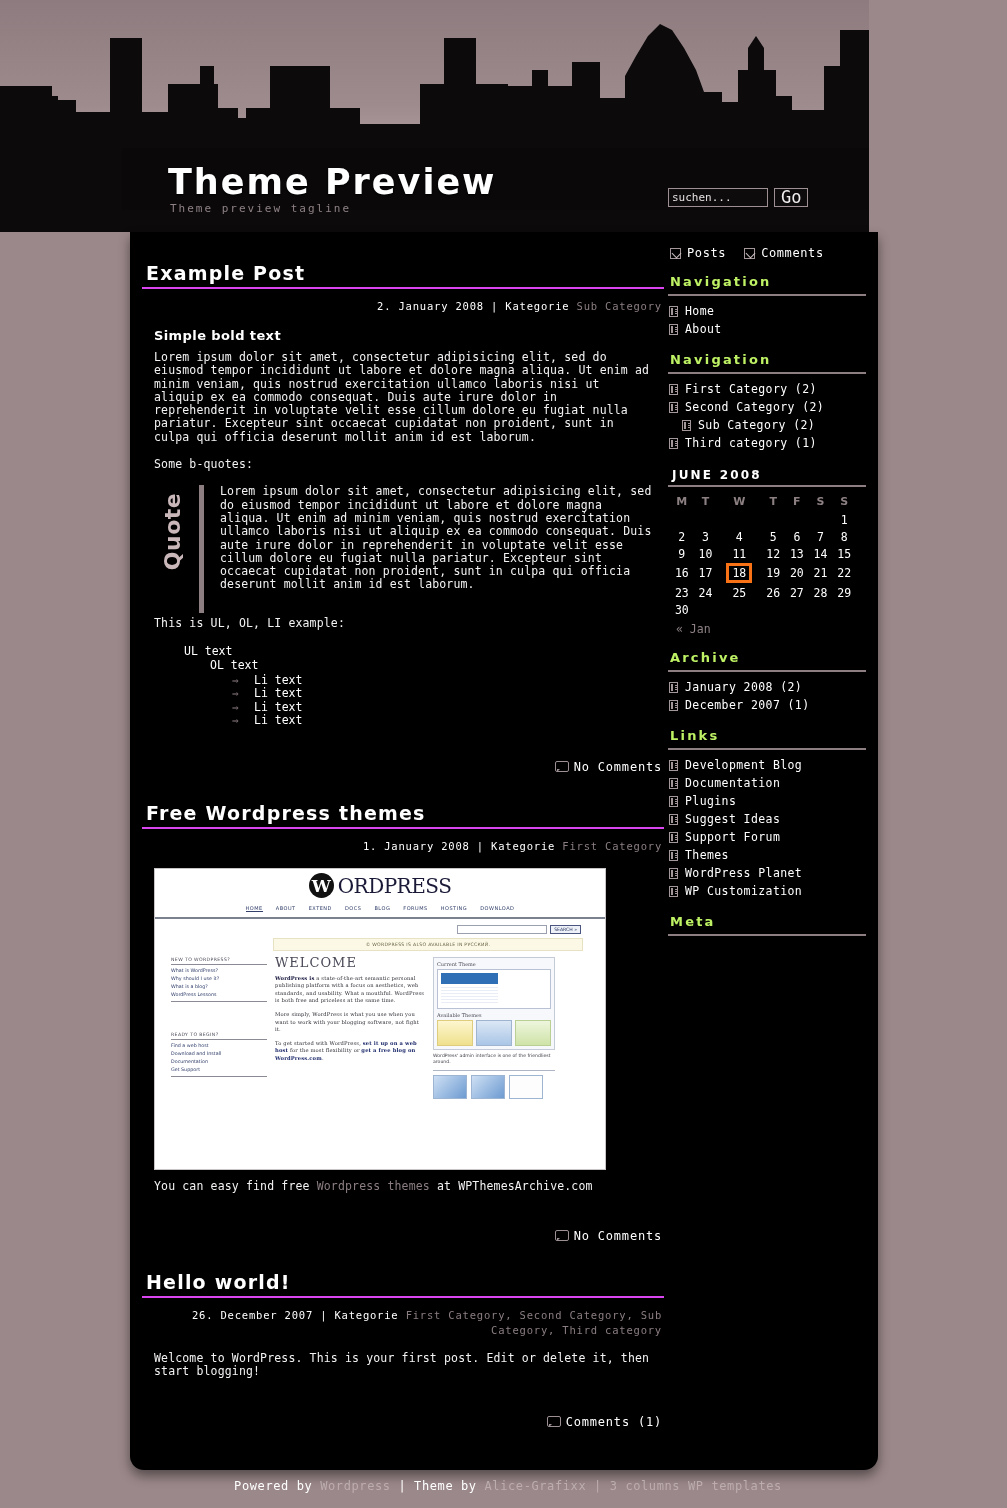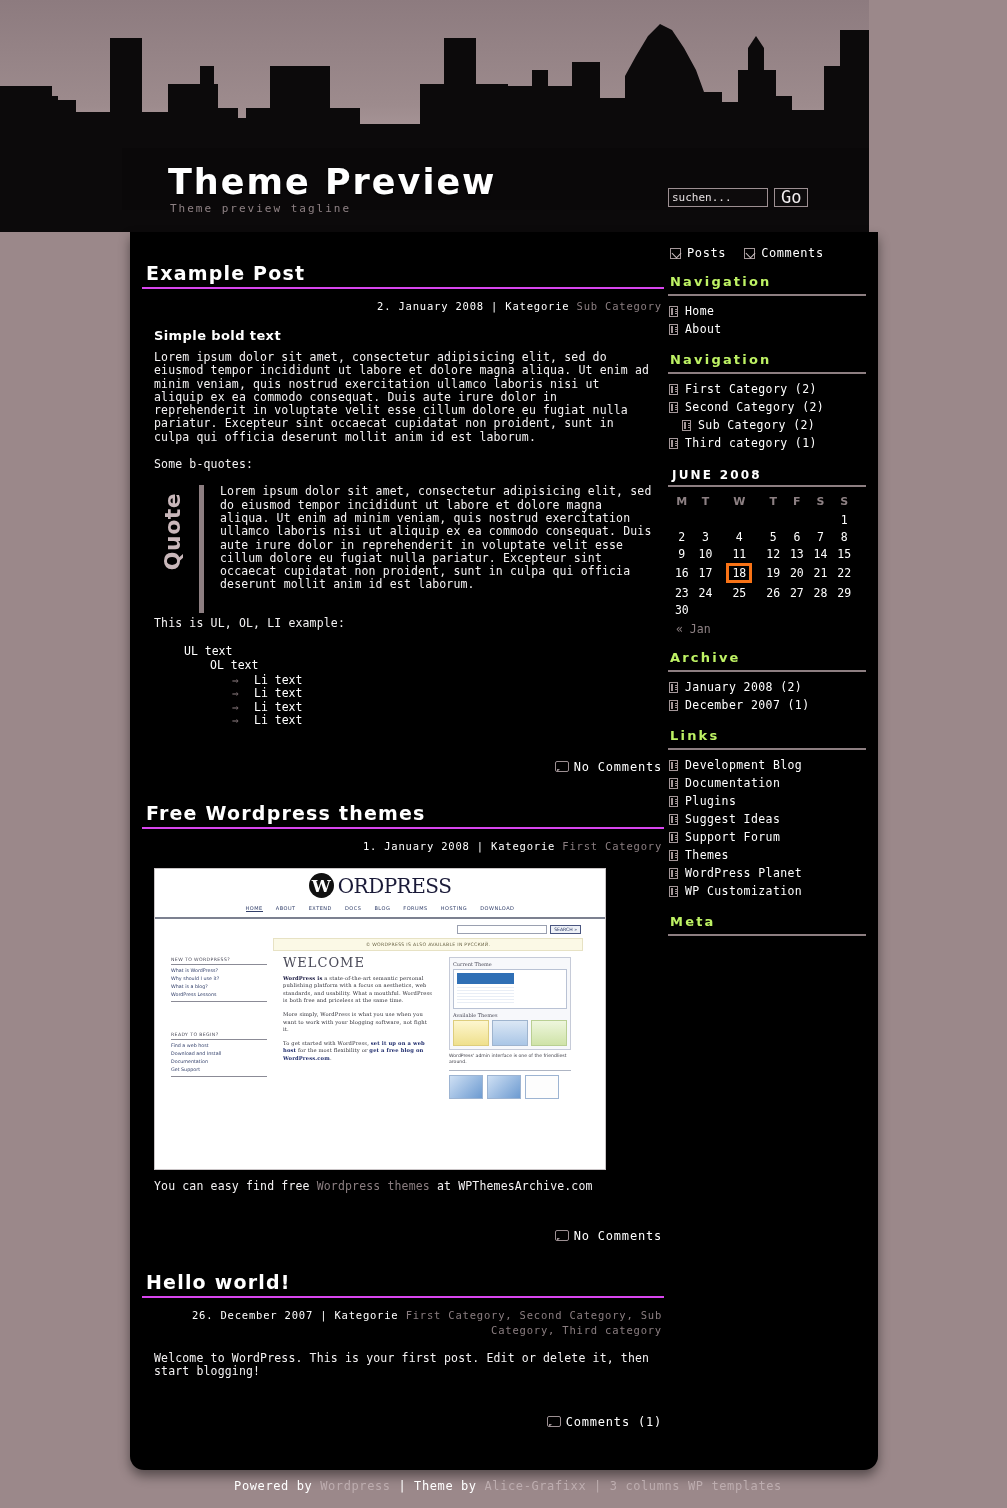--- a/index.html
+++ b/index.html
@@ -163,21 +163,21 @@
   .shot-searchbox{ width:90px;height:9px;border:1px solid #9aa0b0;background:#fff;}
   .shot-searchbtn{
     height:9px;border:1px solid #4a5680;background:#eef1f7;color:#33406b;
     font-size:4.6px;padding:0 3px;line-height:8px;font-family:"DejaVu Sans", sans-serif;
   }
   .shot-notice{
     margin:0 22px 0 118px; background:#fbf9e6; border:1px solid #e7e2c4;
     font-size:4.6px; color:#6a6446; padding:3px 0; text-align:center;
     letter-spacing:0.3px; font-family:"DejaVu Sans", sans-serif;
   }
-  .shot-main{ display:flex; padding:6px 14px 0 16px; gap:16px;}
+  .shot-main{ display:flex; padding:6px 14px 0 16px; gap:8px;}
   .shot-left{ width:96px; font-family:"DejaVu Sans", sans-serif;}
   .shot-left .hdr{ font-size:4.6px; color:#4c4c5a; border-bottom:1px solid #8b8b96; padding-bottom:2px; letter-spacing:0.4px;}
   .shot-left .lnk{ font-size:4.8px; color:#33406b; margin-top:3px;}
   .shot-left .sep{ border-bottom:1px solid #8b8b96; margin-top:4px;}
   .shot-mid{ width:150px;}
   .shot-welcome{ font-family:"DejaVu Serif", serif; font-size:13px; color:#4a4a58; letter-spacing:1px; margin:-2px 0 5px 0;}
   .shot-mid p{ font-family:"DejaVu Serif", serif; font-size:5.2px; line-height:7.6px; color:#2b2b33; margin:0 0 6px 0;}
   .shot-mid b{ color:#11113a; }
   .shot-mid a{ color:#1d2a6b; font-weight:bold; }
   .shot-right{ width:122px; }

